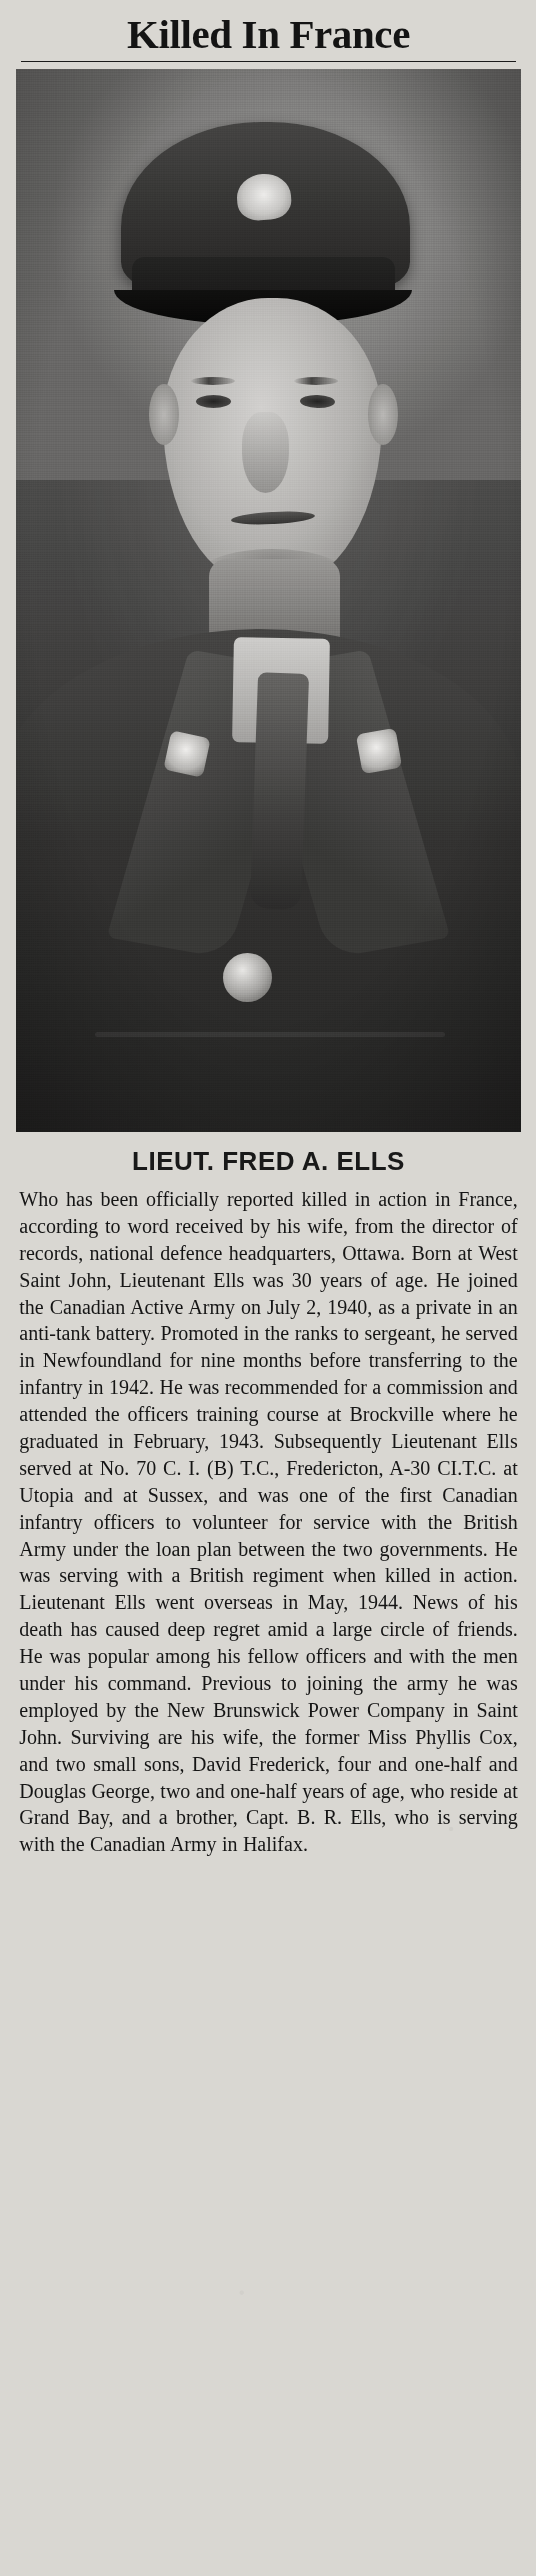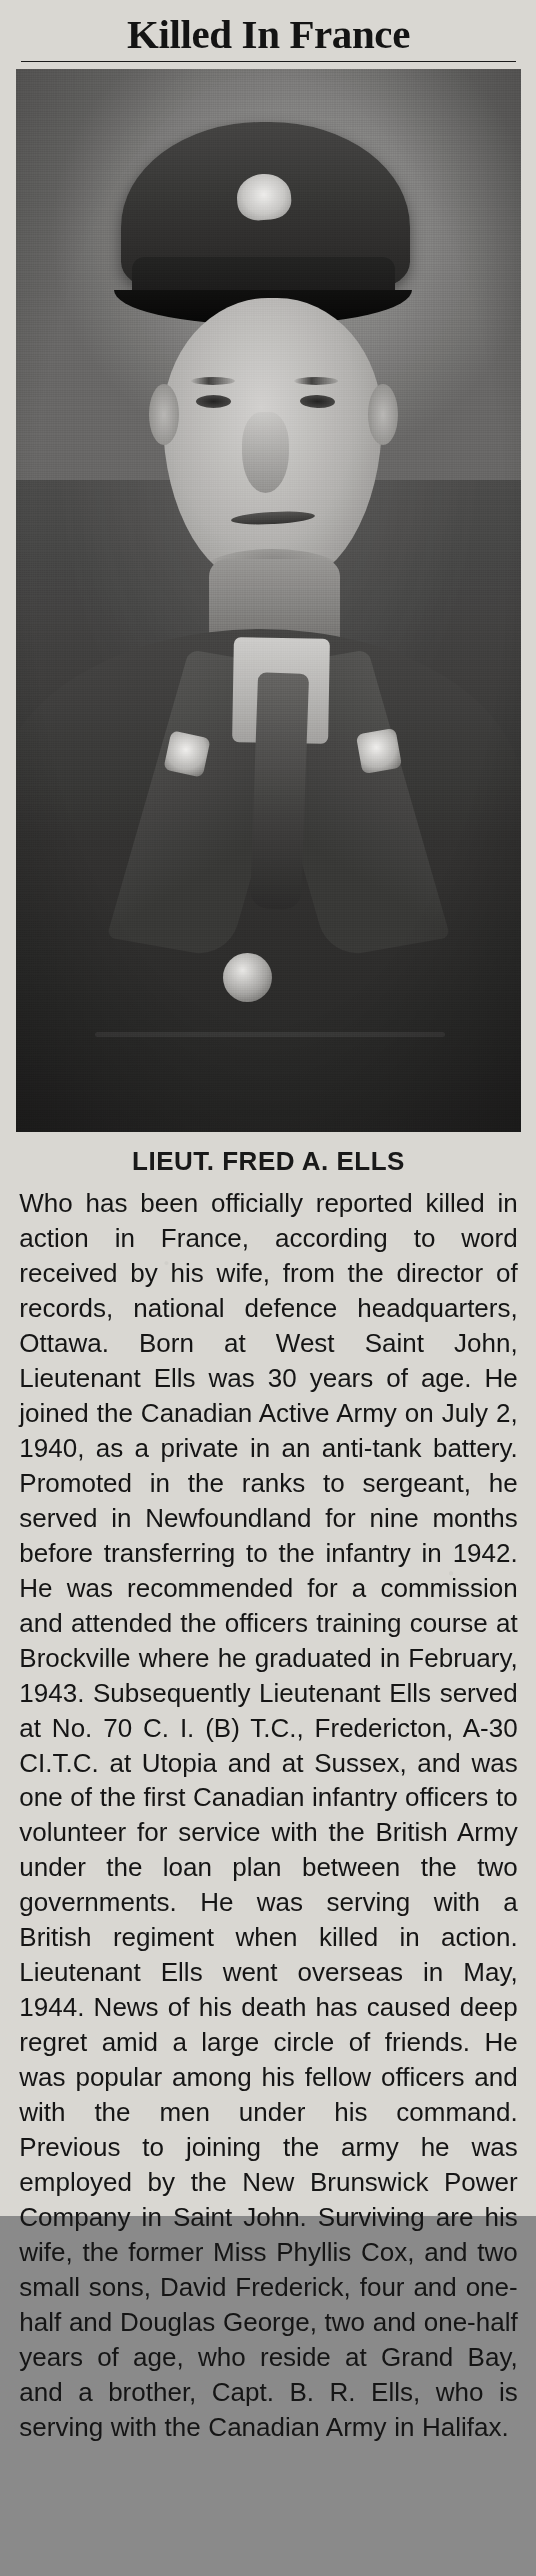--- a/index.html
+++ b/index.html
@@ -8,21 +8,21 @@
     background: #8a8a8a;
   }
   body {
     width: 537px;
     height: 2576px;
     font-family: "Liberation Serif", serif;
   }
   .clipping {
     position: relative;
     width: 537px;
-    height: 2216px;
+    height: 2576px;
     background: #d9d7d2;
     box-sizing: border-box;
     padding: 8.8px 15.8px 5.3px 15.8px;
     background-image:
       radial-gradient(circle at 12% 8%, rgba(0,0,0,0.045) 0 1.8px, transparent 2.6px),
       radial-gradient(circle at 62% 23%, rgba(0,0,0,0.035) 0 1.8px, transparent 2.6px),
       radial-gradient(circle at 31% 57%, rgba(0,0,0,0.04) 0 1.3px, transparent 2.6px),
       radial-gradient(circle at 84% 71%, rgba(0,0,0,0.04) 0 1.8px, transparent 2.6px),
       radial-gradient(circle at 45% 89%, rgba(0,0,0,0.03) 0 1.8px, transparent 2.6px);
   }
@@ -235,22 +235,22 @@
   .caption {
     text-align: center;
     font-family: "Liberation Sans", sans-serif;
     font-weight: bold;
     font-size: 26px;
     letter-spacing: 0.5px;
     color: #191919;
     margin: 14px 0 8.8px 0;
   }
   .body-text {
-    font-family: Liberation Sans, sans-serif;
-    font-size: 26px;
+    font-family: Liberation Serif, serif;
+    font-size: 20px;
     line-height: 1.345;
     text-align: justify;
     text-justify: inter-word;
     color: #151515;
     word-spacing: 0.4px;
     hyphens: manual;
     padding: 0 3.5px;
   }
 </style>
 </head>

